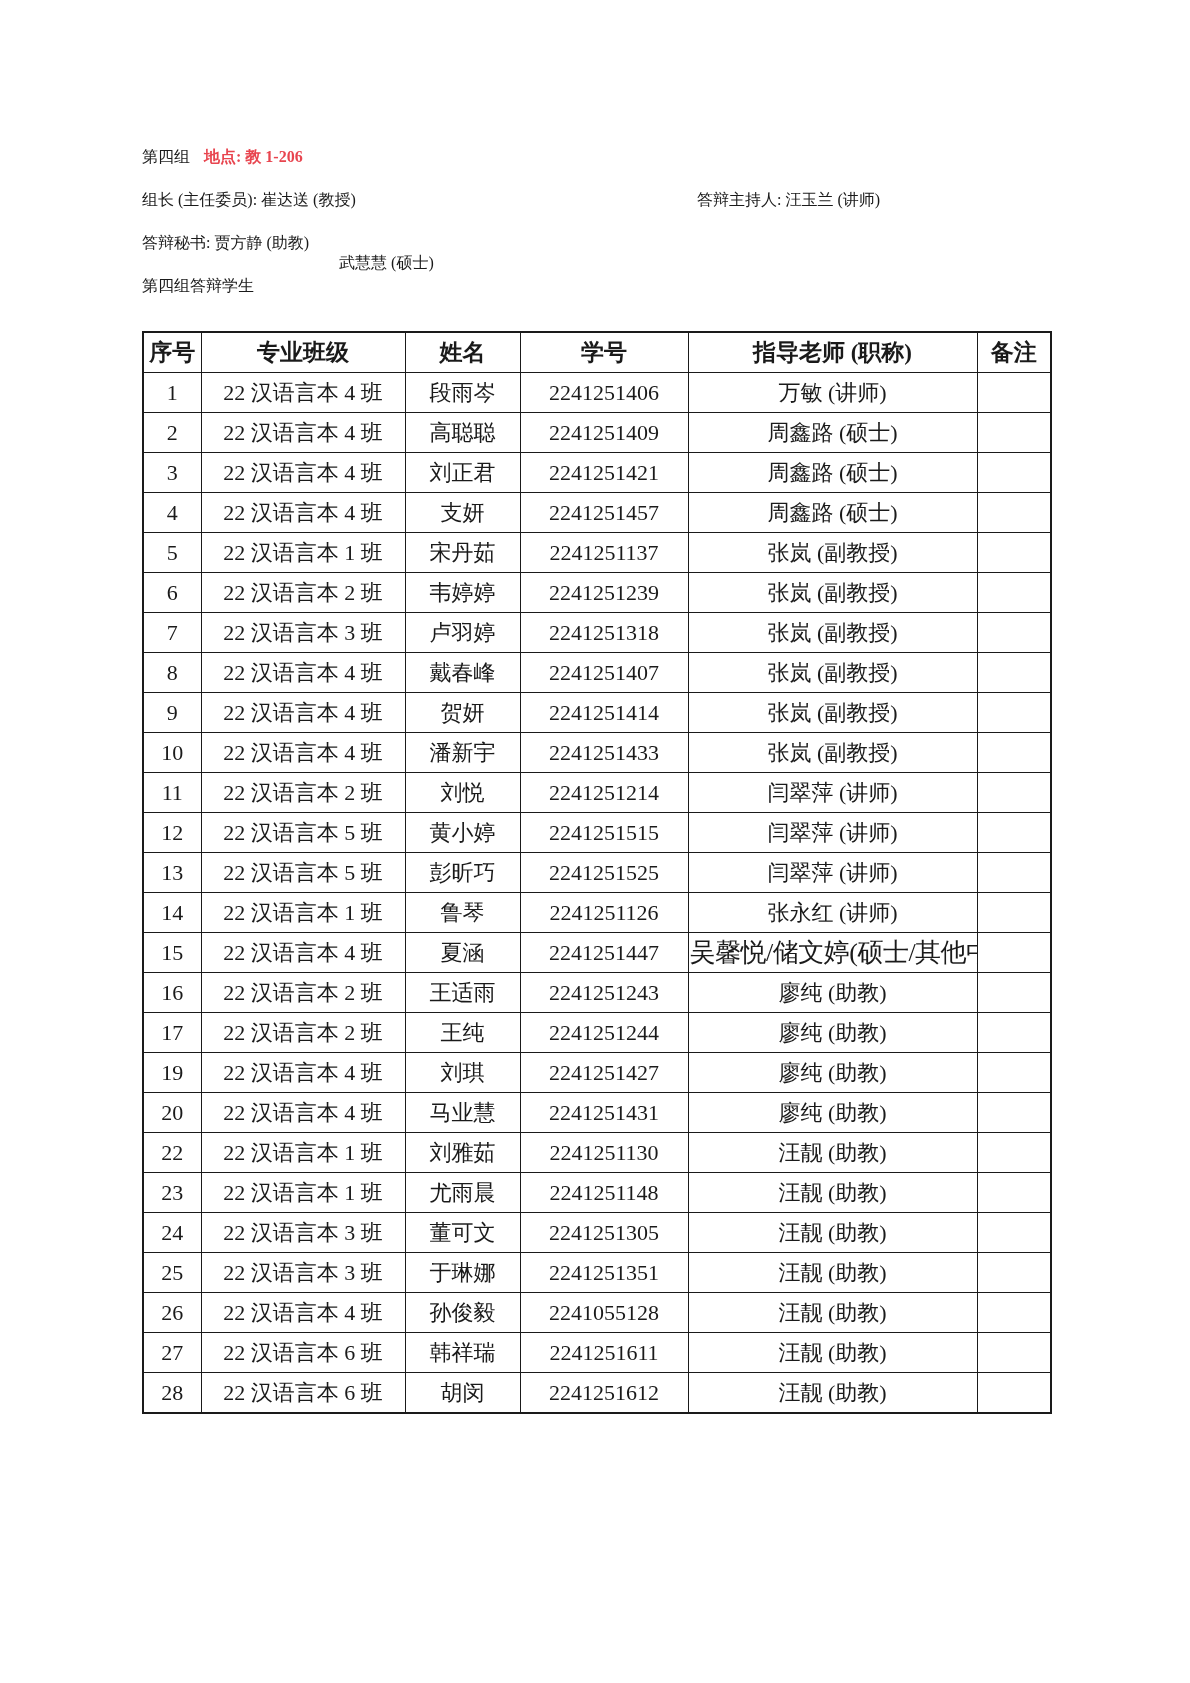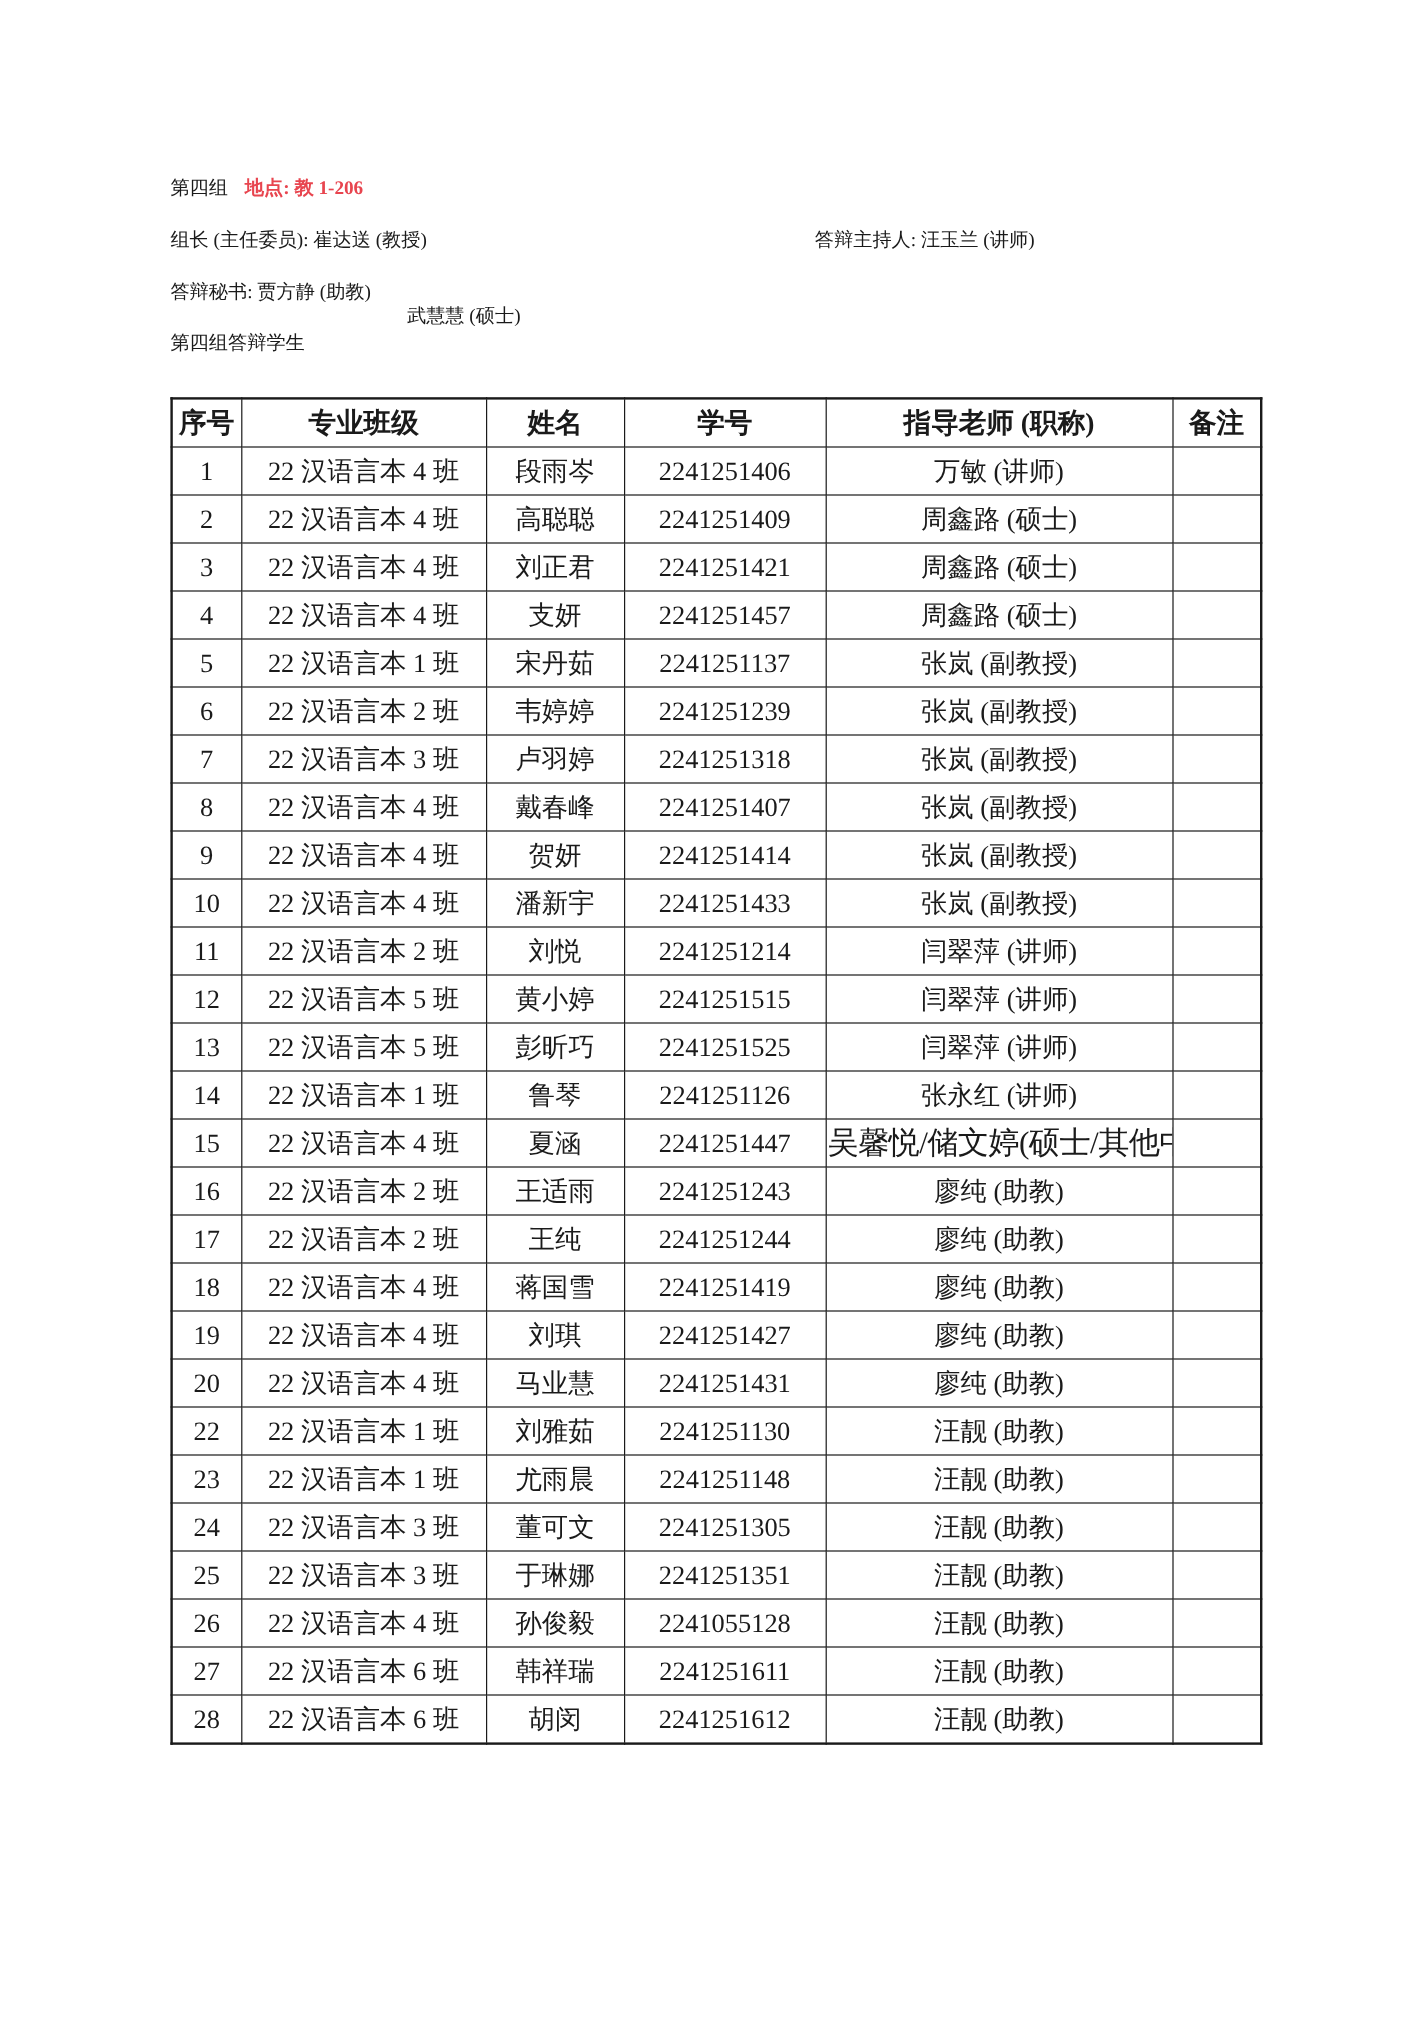--- a/index.html
+++ b/index.html
@@ -26,21 +26,21 @@
     font-size: 16px;
     white-space: nowrap;
   }
   .red-bold {
     color: #e8454f;
     font-weight: bold;
     margin-left: 14px;
   }
   .host-abs {
     position: absolute;
-    left: 537px;
+    left: 555px;
     top: 0;
     height: 43px;
     display: flex;
     align-items: center;
   }
   .sec2 { margin-left: 30px; margin-top: 40px; }
   table.roster {
     margin-top: 23px;
     border-collapse: collapse;
     table-layout: fixed;
@@ -251,28 +251,20 @@
           </tr>
           <tr>
             <td>17</td>
             <td>22 汉语言本 2 班</td>
             <td>王纯</td>
             <td>2241251244</td>
             <td>廖纯 (助教)</td>
             <td></td>
           </tr>
           <tr>
-            <td>18</td>
-            <td>22 汉语言本 4 班</td>
-            <td>蒋国雪</td>
-            <td>2241251419</td>
-            <td>廖纯 (助教)</td>
-            <td></td>
-          </tr>
-          <tr>
             <td>19</td>
             <td>22 汉语言本 4 班</td>
             <td>刘琪</td>
             <td>2241251427</td>
             <td>廖纯 (助教)</td>
             <td></td>
           </tr>
           <tr>
             <td>20</td>
             <td>22 汉语言本 4 班</td>

